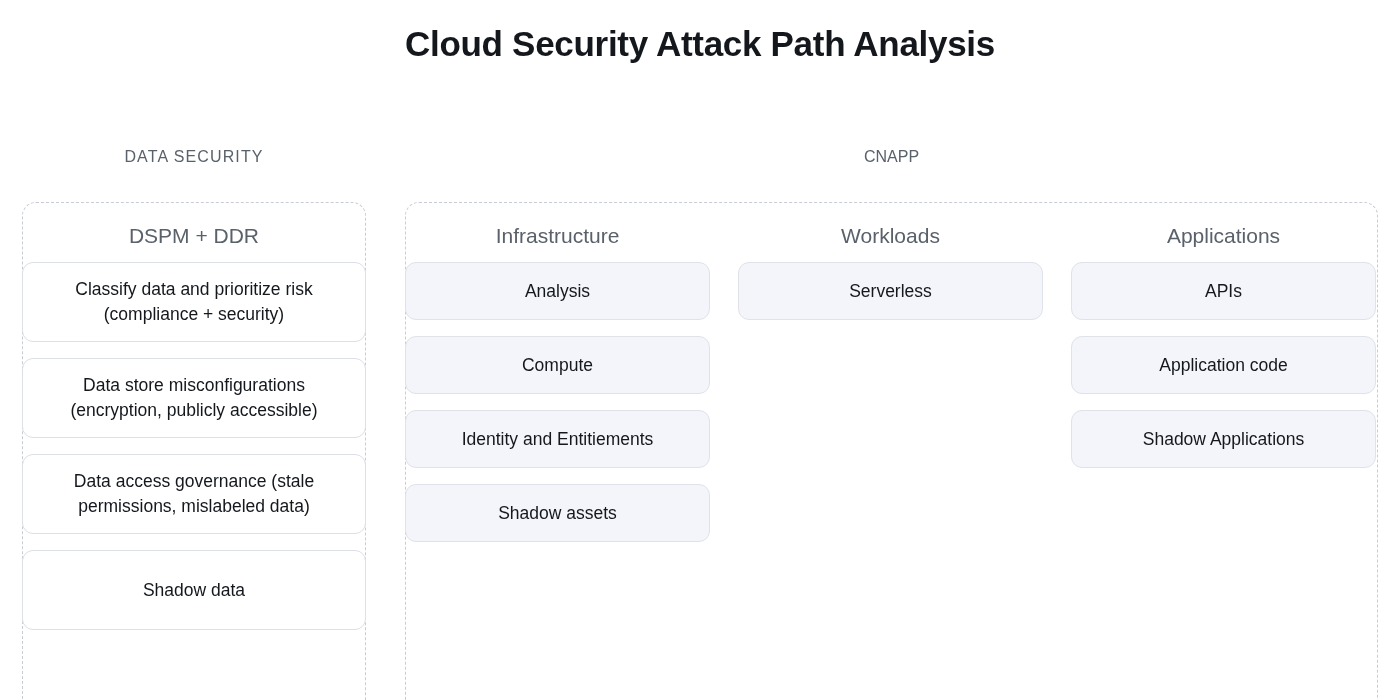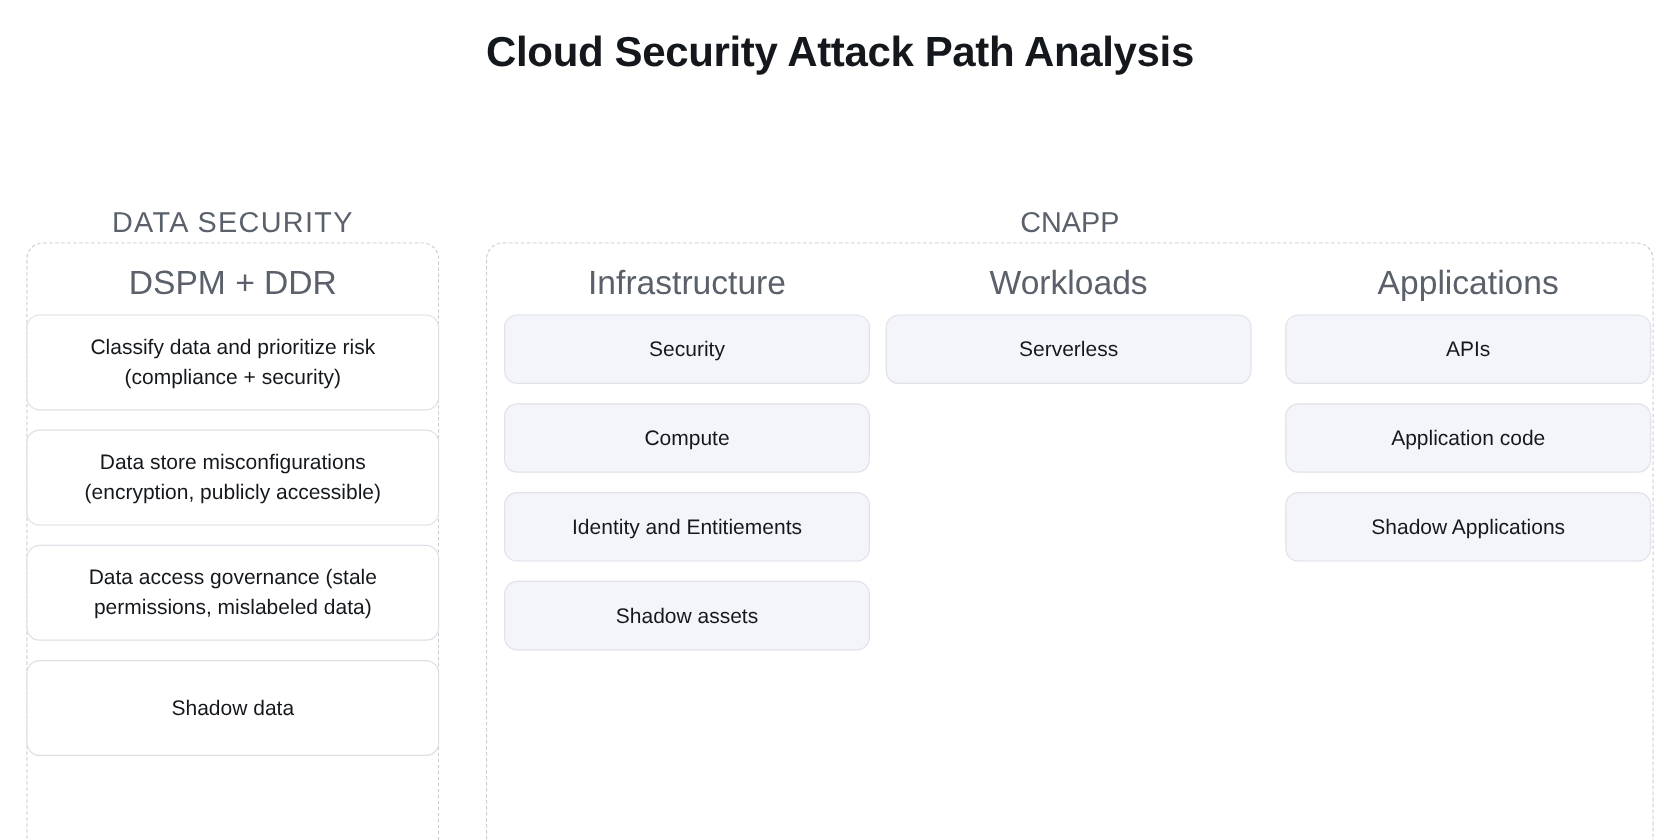--- a/index.html
+++ b/index.html
@@ -24,25 +24,24 @@
     text-align: center;
     font-size: 35px;
     font-weight: bold;
     letter-spacing: -0.3px;
     color: #14181d;
   }
 
   
   .group-heading {
     position: absolute;
-    font-size: 24px;
+    font-size: 16px;
     color: #5a616b;
     text-align: center;
     white-space: nowrap;
-    margin-top: 24px;
   }
   .group-heading.data-security {
     top: 148px;
     left: 22px;
     width: 344px;
     letter-spacing: 1.1px;
   }
   .group-heading.cnapp {
     top: 148px;
     left: 405px;
@@ -61,30 +60,30 @@
   }
   .dashed-box.left  { left: 22px;  width: 344px; }
   .dashed-box.right { left: 405px; width: 973px; }
 
   
   .column {
     position: absolute;
     top: 202px;
   }
   .column .col-title {
-    font-size: 28px;
+    font-size: 21px;
     color: #5a616b;
     text-align: center;
     height: 60px;
     line-height: 68px;
     white-space: nowrap;
   }
 
   .col-dspm  { left: 22px;   width: 344px; }
-  .col-infra { left: 420px;  width: 305px; }
+  .col-infra { left: 405px;  width: 305px; }
   .col-work  { left: 738px;  width: 305px; }
   .col-apps  { left: 1071px; width: 305px; }
 
   
   .card-list {
     display: flex;
     flex-direction: column;
     gap: 16px;
   }
   .card {
@@ -127,21 +126,21 @@
     <div class="card plain">Classify data and prioritize risk (compliance + security)</div>
     <div class="card plain">Data store misconfigurations (encryption, publicly accessible)</div>
     <div class="card plain">Data access governance (stale permissions, mislabeled data)</div>
     <div class="card plain">Shadow data</div>
   </div>
 </div>
 
 <div class="column col-infra">
   <div class="col-title">Infrastructure</div>
   <div class="card-list">
-    <div class="card tinted">Security</div>
+    <div class="card tinted">Analysis</div>
     <div class="card tinted">Compute</div>
     <div class="card tinted">Identity and Entitiements</div>
     <div class="card tinted">Shadow assets</div>
   </div>
 </div>
 
 <div class="column col-work">
   <div class="col-title">Workloads</div>
   <div class="card-list">
     <div class="card tinted">Serverless</div>

